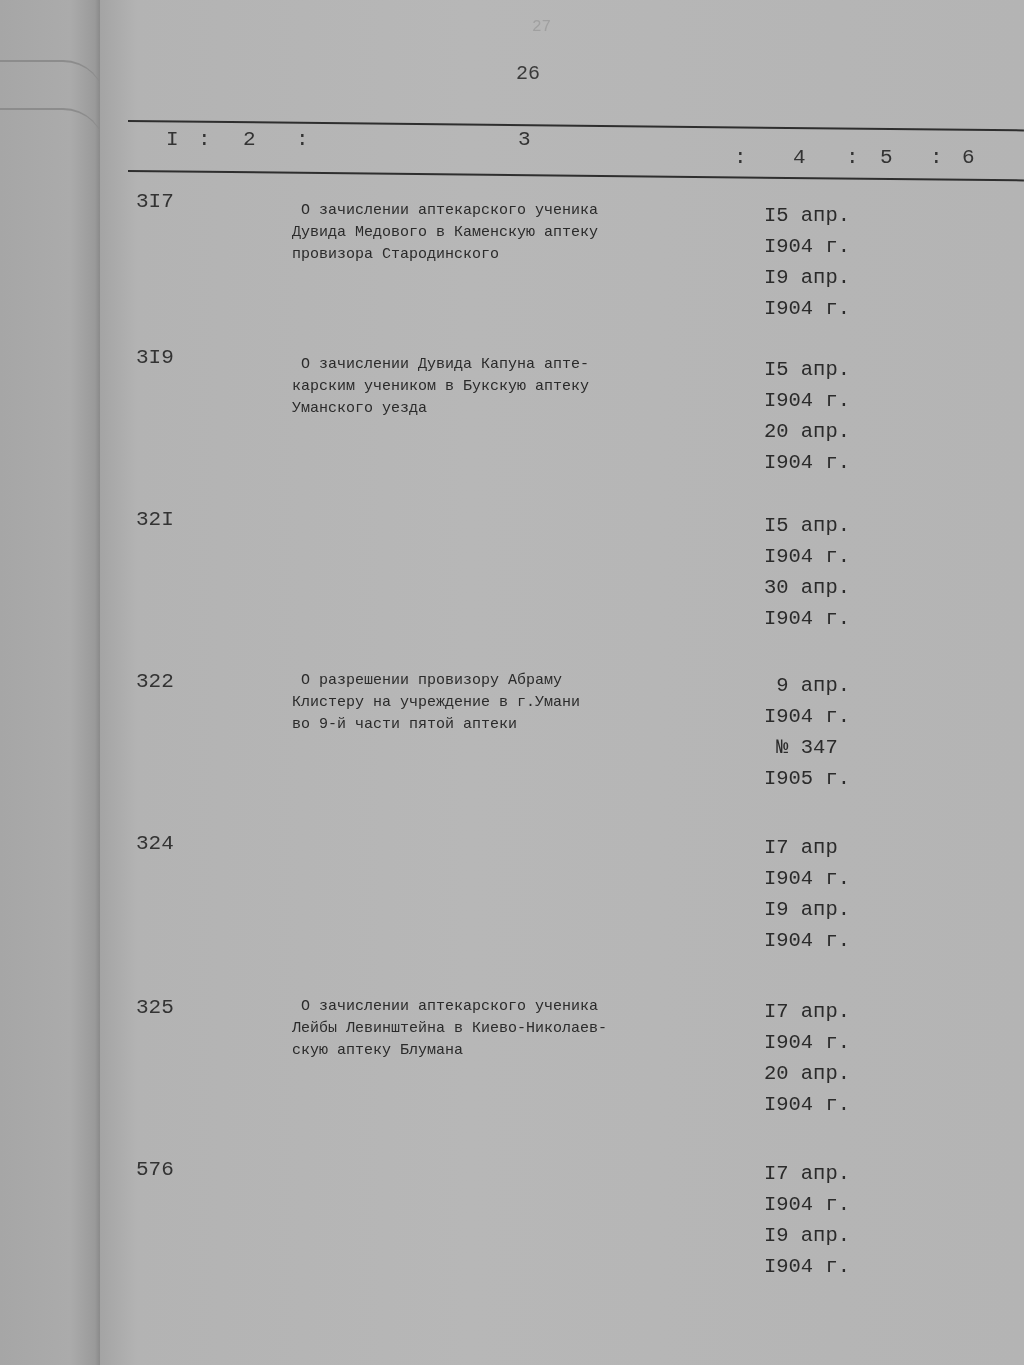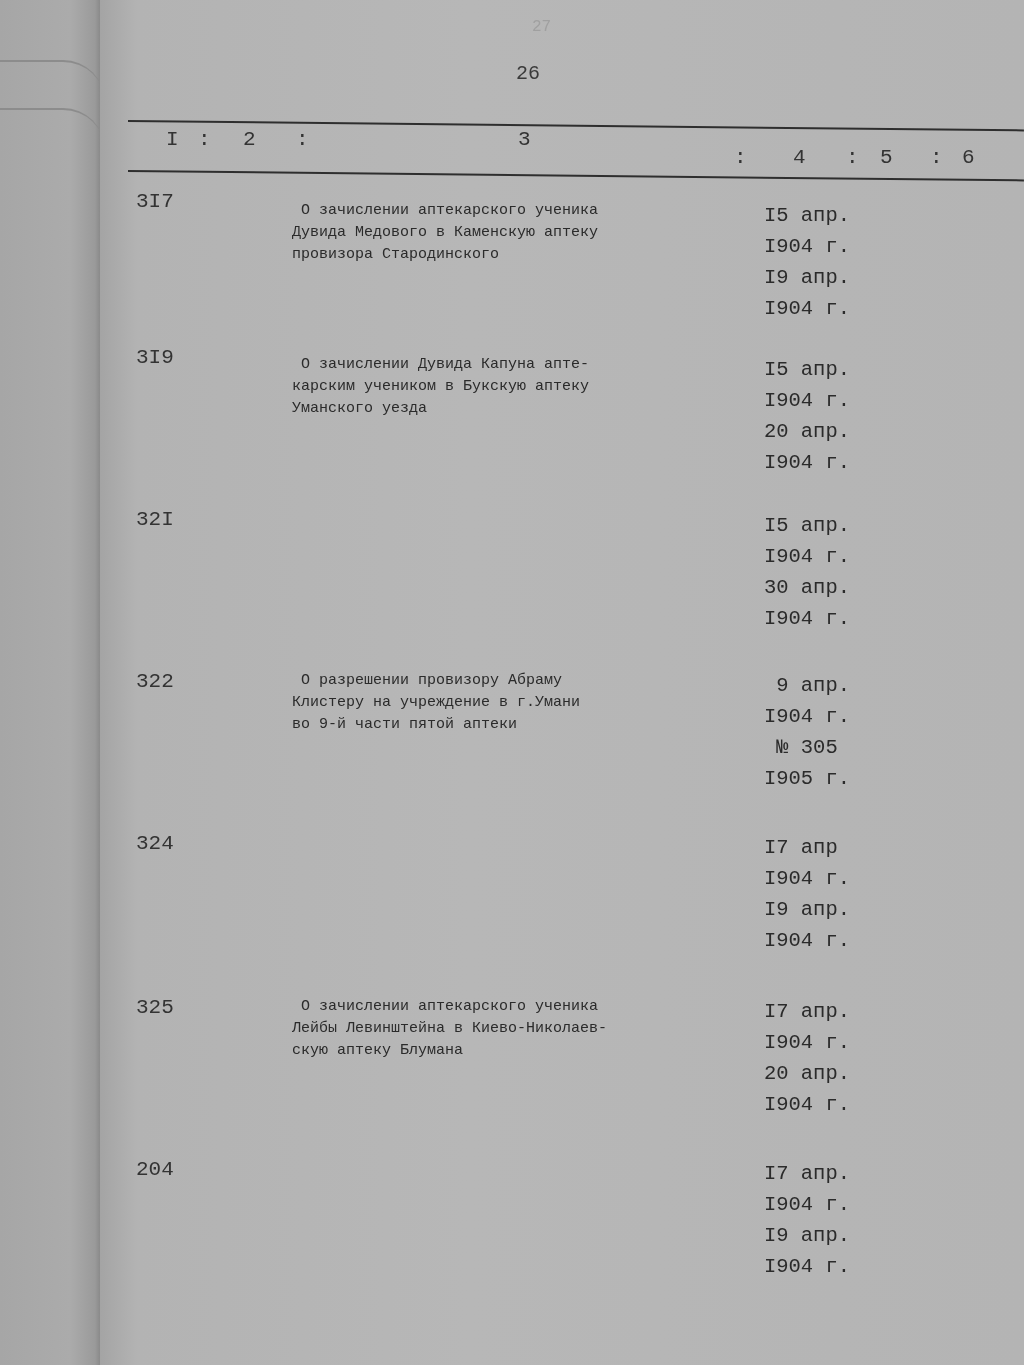--- a/index.html
+++ b/index.html
@@ -163,21 +163,21 @@
 I904 г.</div>
   </div>
 
   <div class="entry" style="top:670px">
     <div class="num">322</div>
     <div class="desc" style="top:0px"> О разрешении провизору Абраму
 Клистеру на учреждение в г.Умани
 во 9-й части пятой аптеки</div>
     <div class="dates" style="top:0px">9 апр.
 I904 г.
-№ 305 
+№ 347 
 I905 г.</div>
   </div>
 
   <div class="entry" style="top:832px">
     <div class="num">324</div>
     <div class="dates" style="top:0px">I7 апр 
 I904 г.
 I9 апр.
 I904 г.</div>
   </div>
@@ -187,19 +187,19 @@
     <div class="desc" style="top:0px"> О зачислении аптекарского ученика
 Лейбы Левинштейна в Киево-Николаев-
 скую аптеку Блумана</div>
     <div class="dates" style="top:0px">I7 апр.
 I904 г.
 20 апр.
 I904 г.</div>
   </div>
 
   <div class="entry" style="top:1158px">
-    <div class="num">204</div>
+    <div class="num">576</div>
     <div class="dates" style="top:0px">I7 апр.
 I904 г.
 I9 апр.
 I904 г.</div>
   </div>
 </div>
 
 </body></html>

